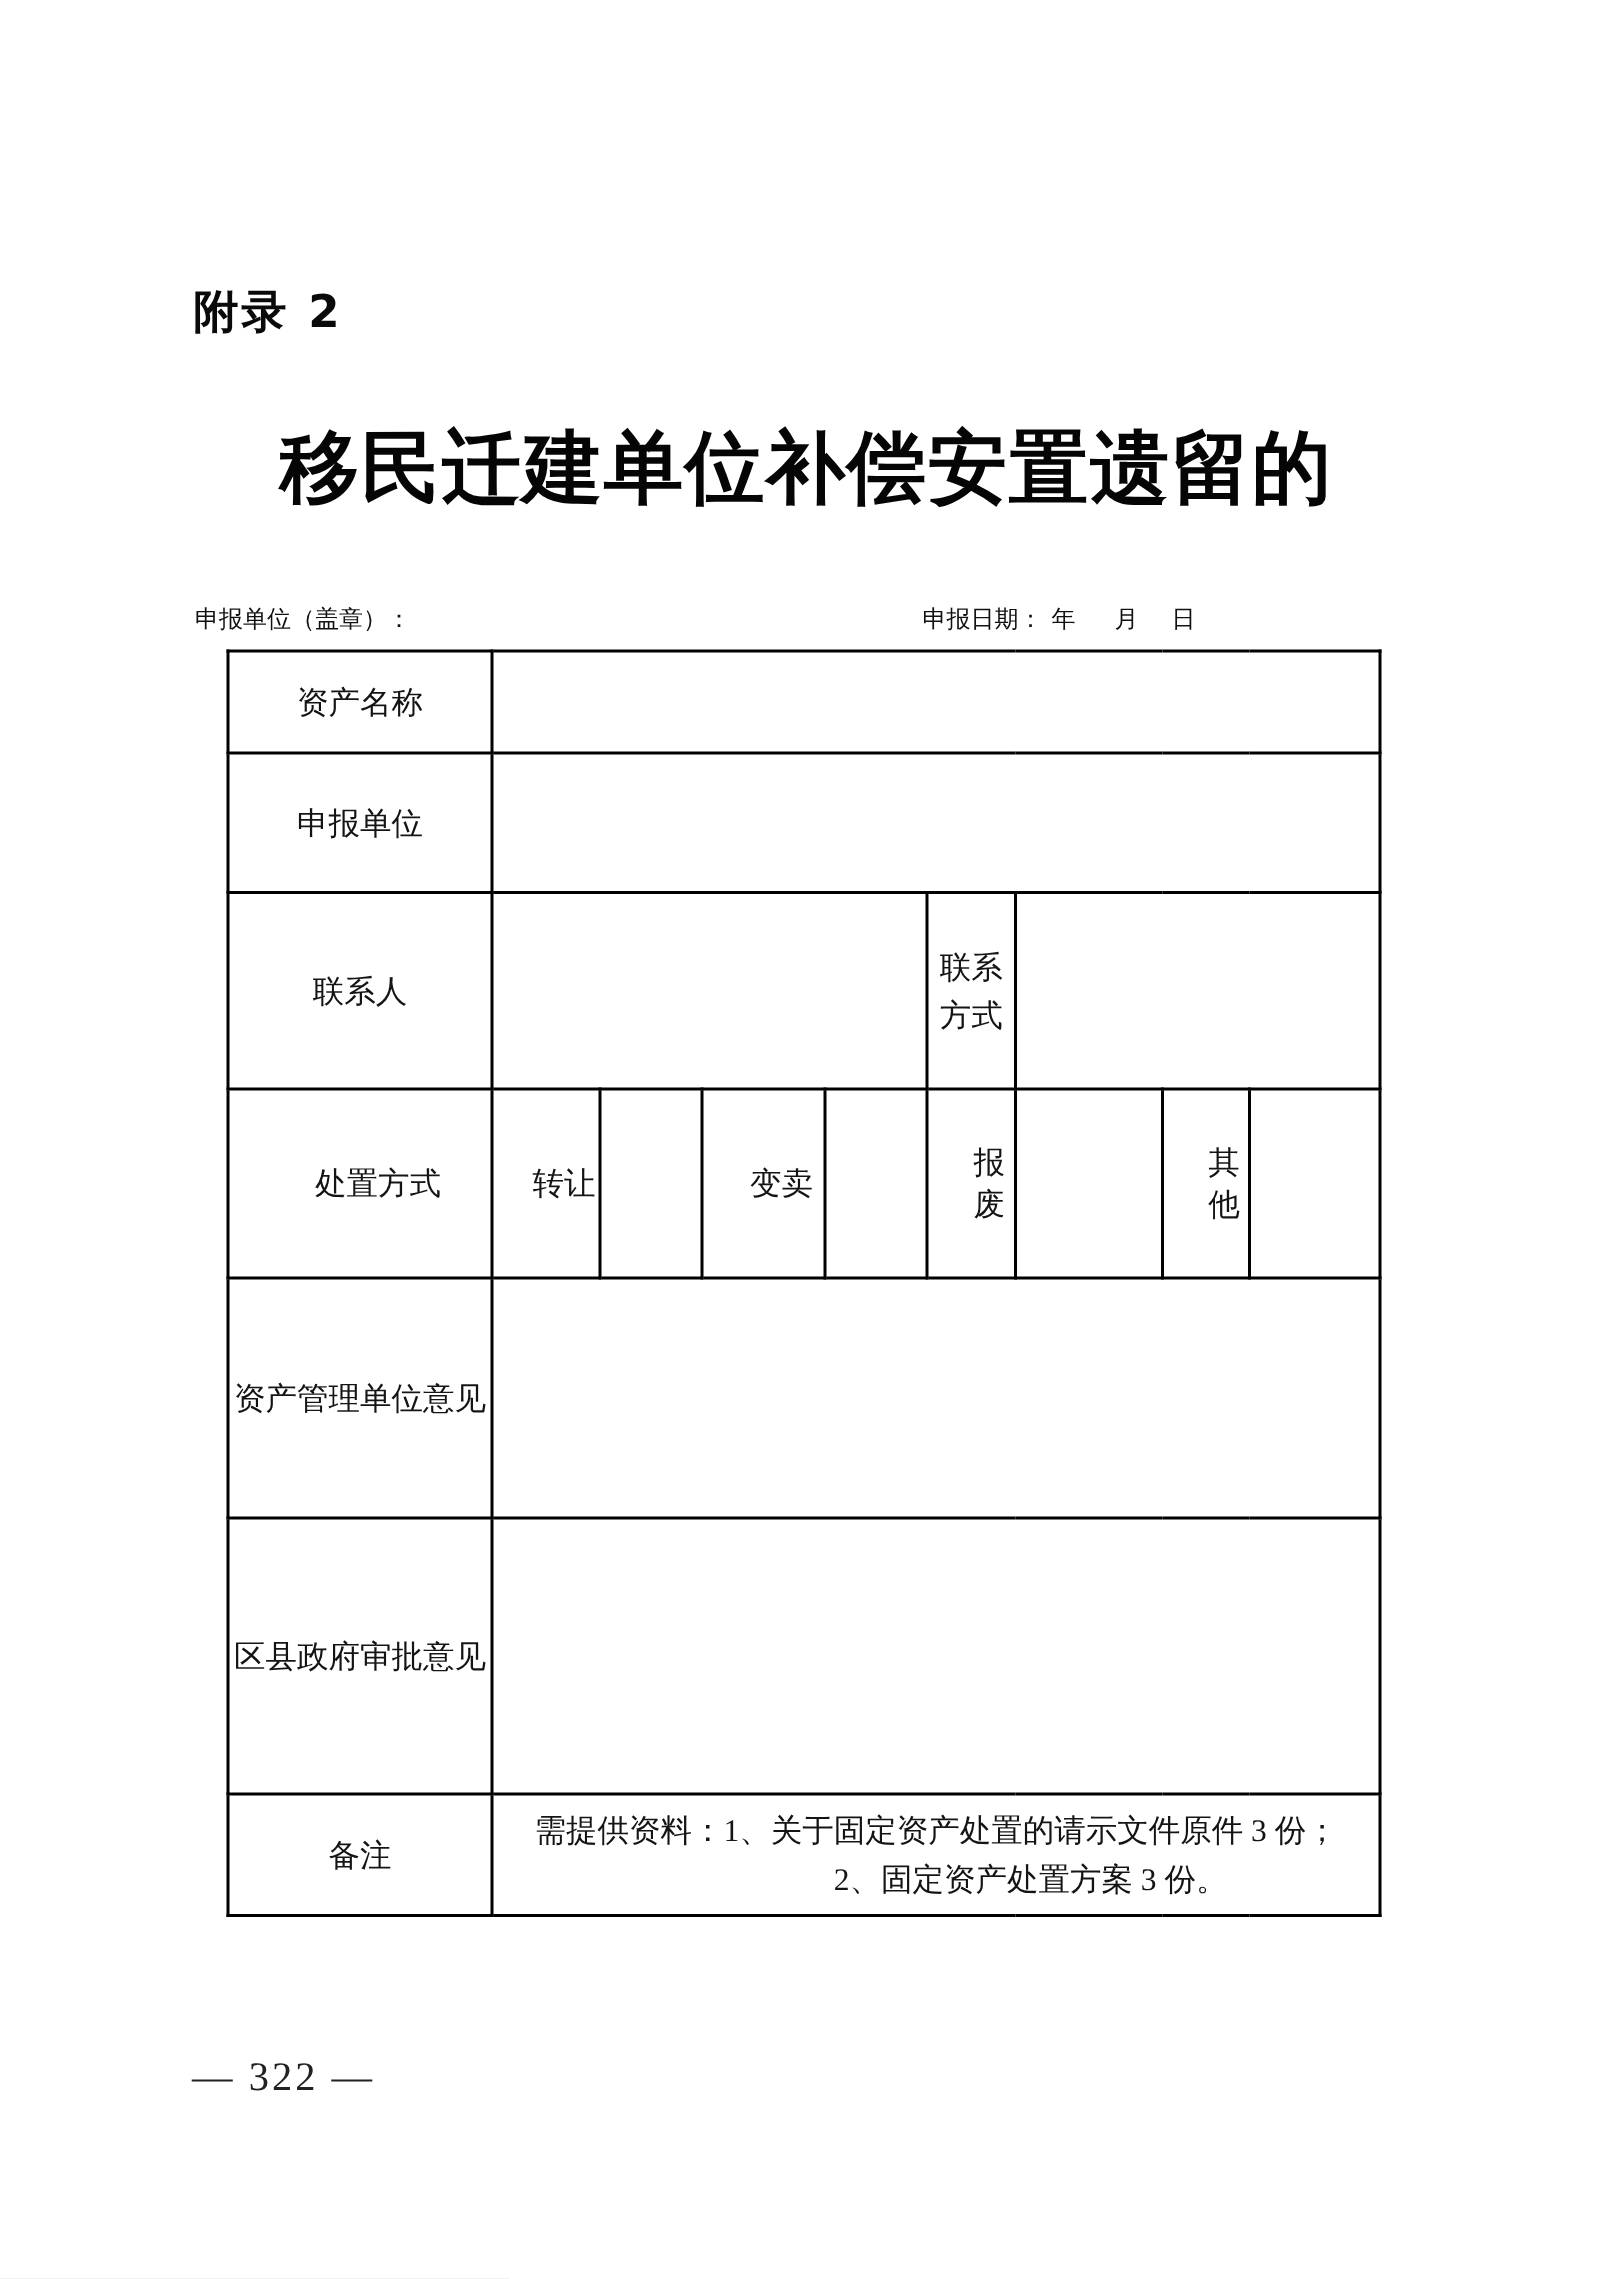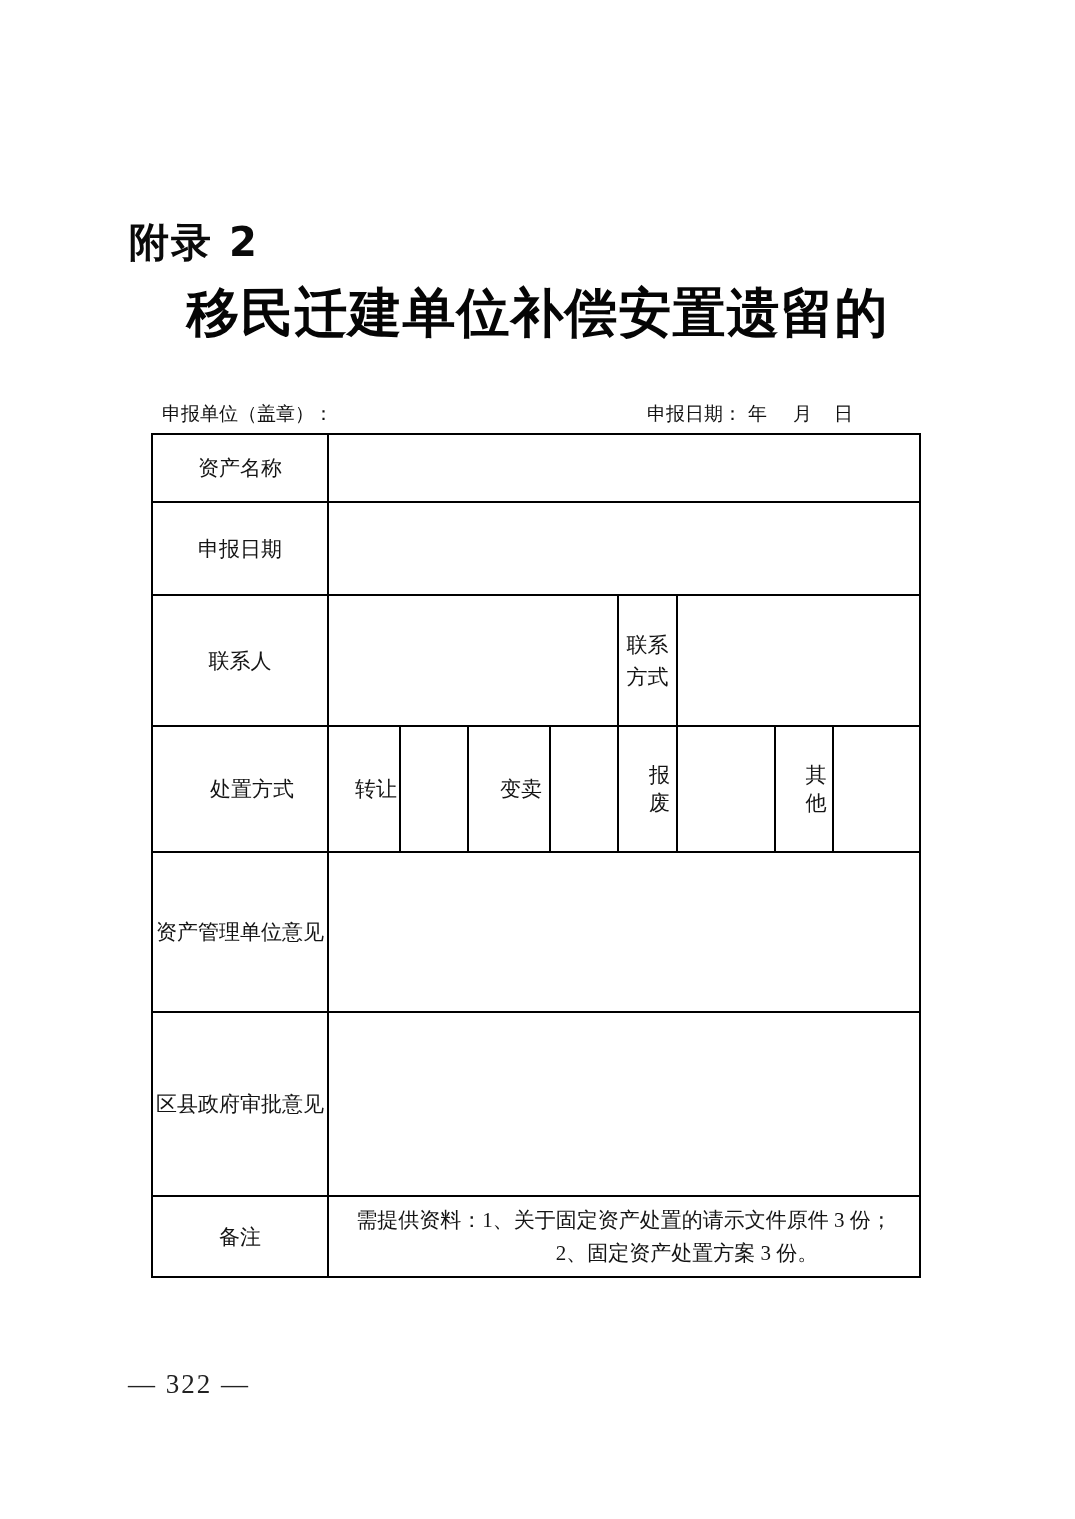--- a/index.html
+++ b/index.html
@@ -13,25 +13,24 @@
     font-family: "Liberation Serif", "DejaVu Serif", serif;
     overflow: hidden;
   }
 
   
   .appendix {
     position: absolute;
     left: 129px;
     top: 188px;
     font-family: "DejaVu Sans", "Liberation Sans", sans-serif;
-    font-size: 40px;
+    font-size: 30px;
     font-weight: 600;
     letter-spacing: 2px;
     color: #0a0a0a;
-    margin-top: 27px;
   }
 
   
   .doc-title {
     position: absolute;
     left: 0;
     top: 282px;
     width: 100%;
     text-align: center;
     font-weight: 700;
@@ -41,23 +40,22 @@
     color: #050505;
   }
 
   
   .meta-row {
     position: absolute;
     left: 130px;
     top: 399px;
     width: 790px;
     height: 30px;
-    font-size: 19px;
+    font-size: 16px;
     line-height: 30px;
-    margin-left: 32px;
   }
   .meta-unit { position: absolute; left: 0; top: 0; }
   .meta-date { position: absolute; left: 485px; top: 0; white-space: nowrap; font-family: Liberation Serif, serif; }
   .meta-date .yr { margin-left: 6px; }
   .meta-date .mo { margin-left: 26px; }
   .meta-date .dy { margin-left: 22px; }
 
   
   table.form-table {
     position: absolute;
@@ -135,21 +133,21 @@
       <col style="width:87px">
     </colgroup>
 
     <tbody>
         <tr class="r1">
       <td class="label-cell">资产名称</td>
       <td colspan="8"></td>
     </tr>
 
     <tr class="r2">
-      <td class="label-cell">申报日期</td>
+      <td class="label-cell">申报单位</td>
       <td colspan="8"></td>
     </tr>
 
     <tr class="r3">
       <td class="label-cell">联系人</td>
       <td colspan="4"></td>
       <td class="contact-method-cell">联系方式</td>
       <td colspan="3"></td>
     </tr>
 

